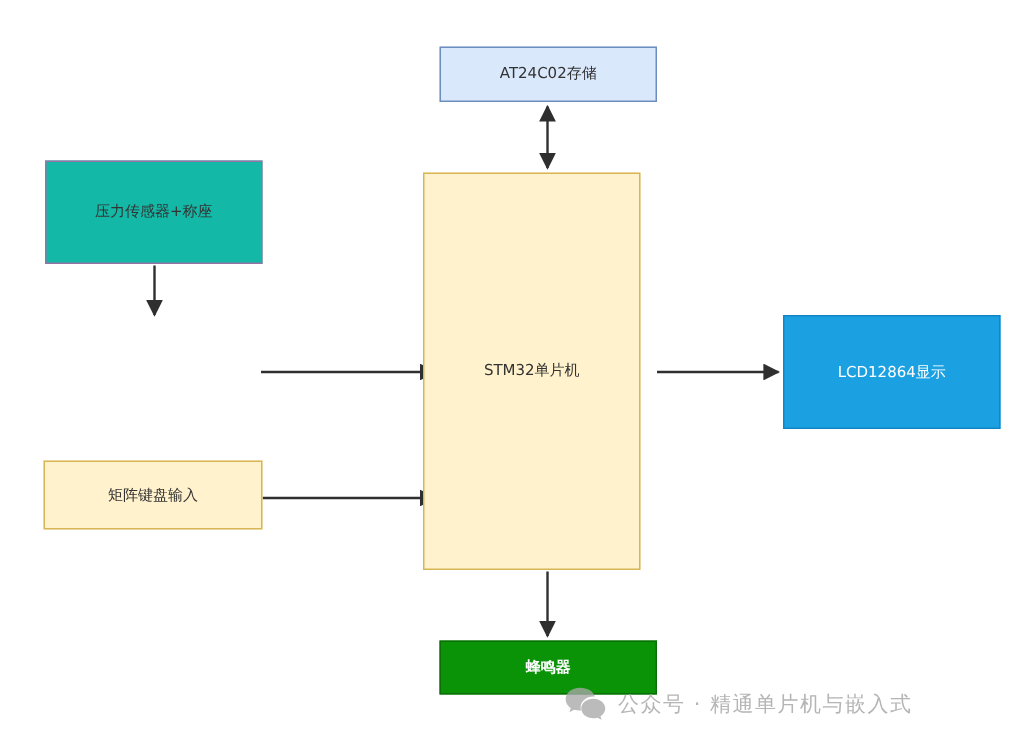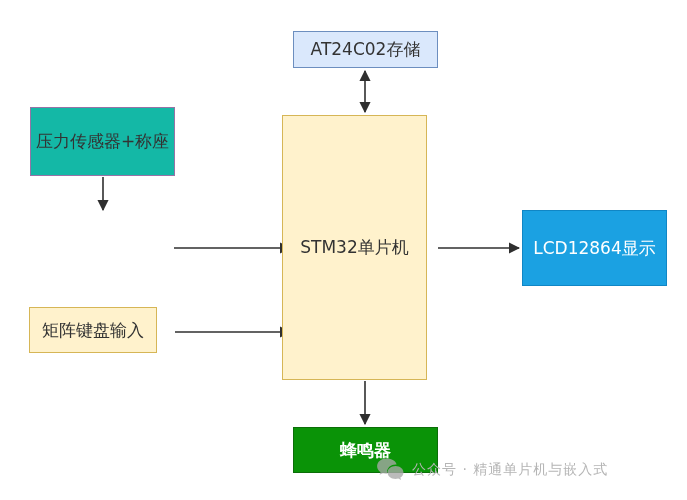--- a/index.html
+++ b/index.html
@@ -3,30 +3,30 @@
 <meta charset="utf-8">
 <style>
   html,body { margin:0; padding:0; background:#ffffff; }
   .canvas {
     position:relative; width:687px; height:500px; background:#ffffff;
     font-family:"DejaVu Sans","Liberation Sans",sans-serif; overflow:hidden;
   }
   .node {
     position:absolute; box-sizing:border-box; border:1px solid #999;
     display:flex; align-items:center; justify-content:center;
-    font-size:17px; color:#333333; text-align:center; line-height:1.3;
+    font-size:10px; color:#333333; text-align:center; line-height:1.3;
     white-space:nowrap;
   }
   .n-at24c02 { left:293px; top:31px;  width:145px; height:37px; }
   .n-pressure{ left:30px;  top:107px; width:145px; height:69px; }
   .n-hx711   { left:31px;  top:213px; width:143px; height:70px; }
-  .n-keypad  { left:29px;  top:307px; width:128px; height:46px; }
+  .n-keypad  { left:29px;  top:307px; width:146px; height:46px; }
   .n-stm32   { left:282px; top:115px; width:145px; height:265px; }
   .n-lcd     { left:522px; top:210px; width:145px; height:76px; font-weight:400; }
-  .n-buzzer  { left:293px; top:427px; width:145px; height:46px; font-weight:700;align-items:center; }
+  .n-buzzer  { left:293px; top:427px; width:145px; height:36px; font-weight:700;align-items:center; }
   .edges { position:absolute; left:0; top:0; width:687px; height:500px; }
   .edge  { stroke:#2f2f2f; stroke-width:1.6px; fill:none; }
   .watermark {
     position:absolute; left:372px; top:452px; display:flex; align-items:center;
     z-index:5; pointer-events:none;
   }
   .watermark-text { font-size:14px; letter-spacing:1px; margin-left:4px; }
   .wm-icon { opacity:0.78; }
 </style>
 </head>

